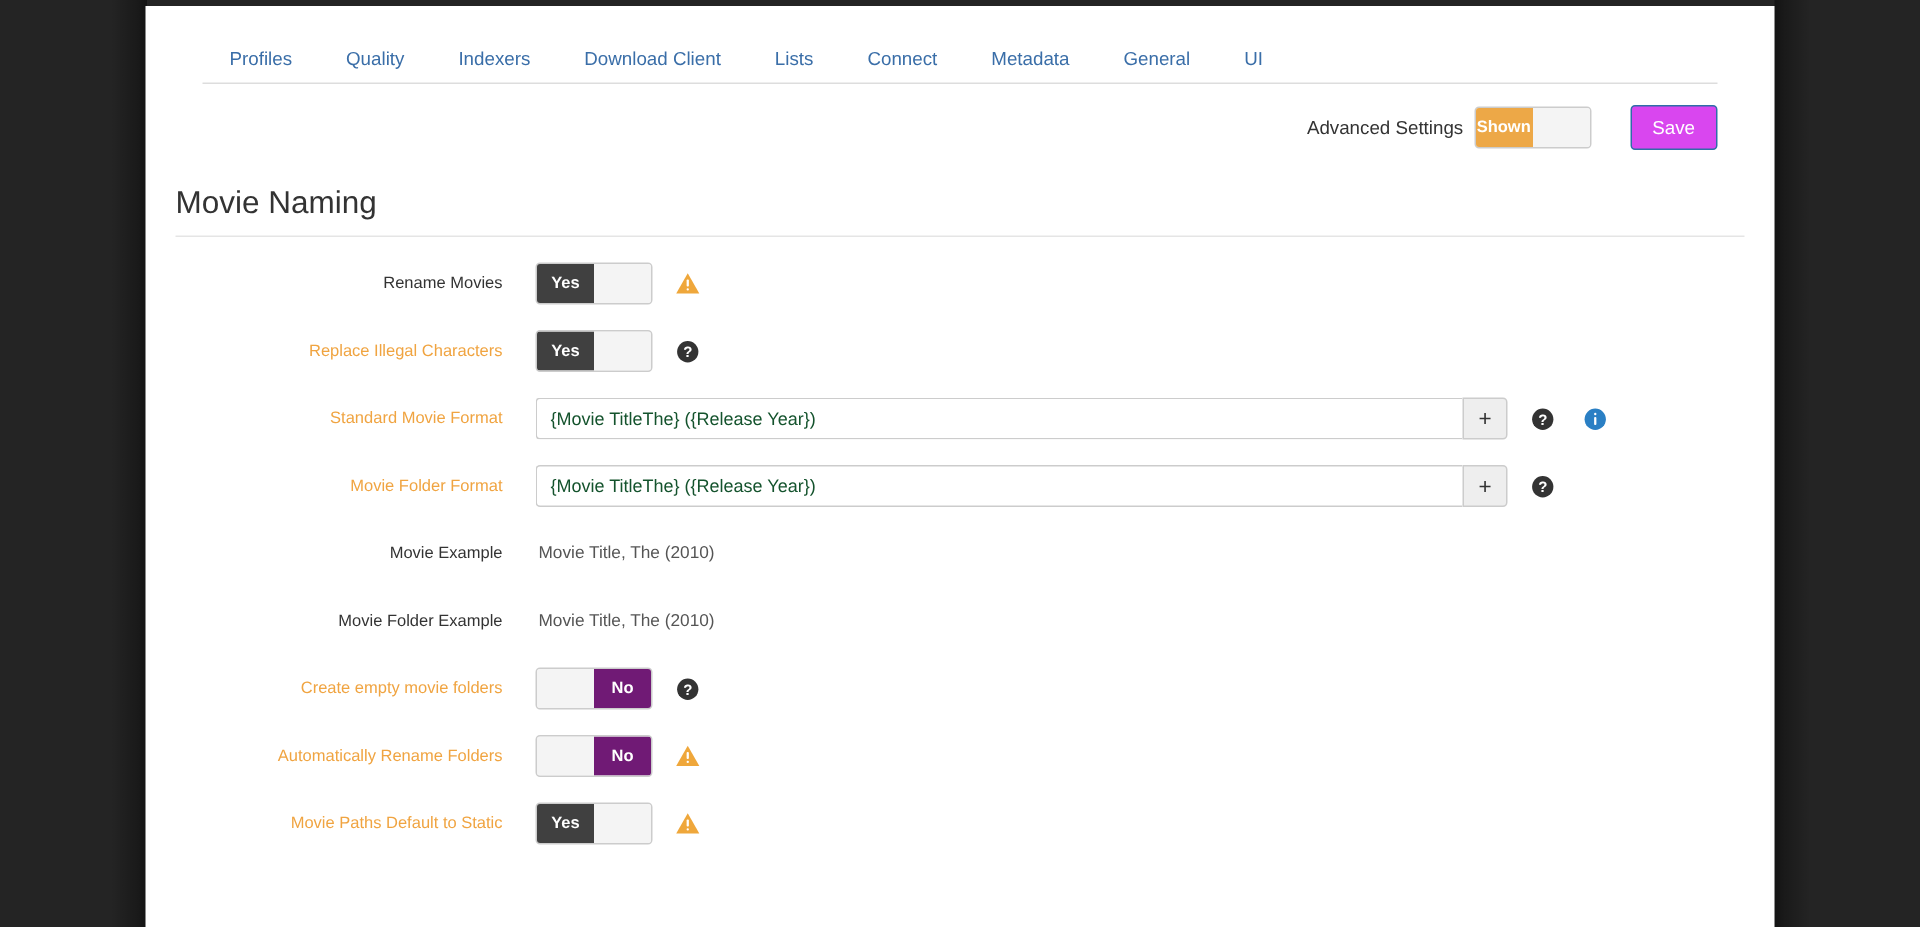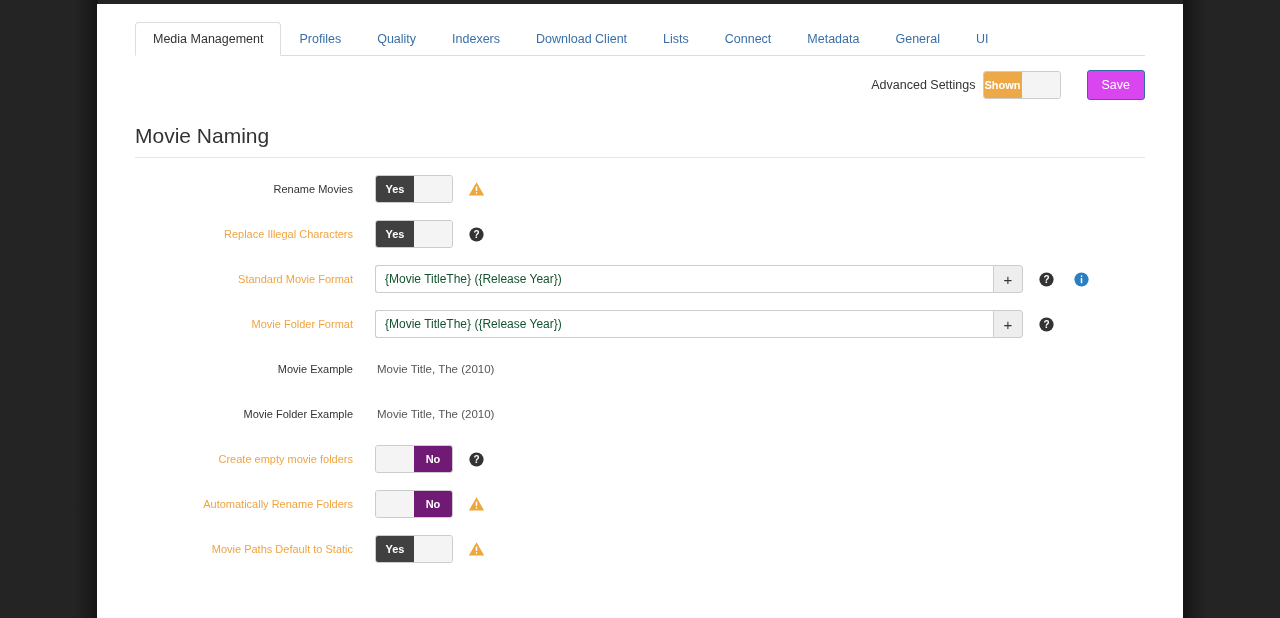--- a/index.html
+++ b/index.html
@@ -122,21 +122,21 @@
     border-radius: 3px;
     color: #ffffff;
     font-size: 12.5px;
     padding: 7px 14px;
     cursor: pointer;
     line-height: 14px;
   }
 
   
   .section {
-    margin: 0 38px;
+    margin: 0 20px;
   }
   .section-title {
     font-size: 21px;
     color: #333333;
     font-weight: normal;
     margin: 22px 0 0 0;
     padding-bottom: 9px;
     border-bottom: 1px solid #e5e5e5;
   }
 
@@ -221,21 +221,20 @@
 <body>
 
 <div id="app">
   <div class="shadow-left"></div>
   <div class="shadow-right"></div>
 
   <div class="panel">
     <div class="content">
 
       <div class="tabs" id="tabs">
-          <div class="tab active">Media Management</div>
           <div class="tab">Profiles</div>
           <div class="tab">Quality</div>
           <div class="tab">Indexers</div>
           <div class="tab">Download Client</div>
           <div class="tab">Lists</div>
           <div class="tab">Connect</div>
           <div class="tab">Metadata</div>
           <div class="tab">General</div>
           <div class="tab">UI</div>
         </div>

